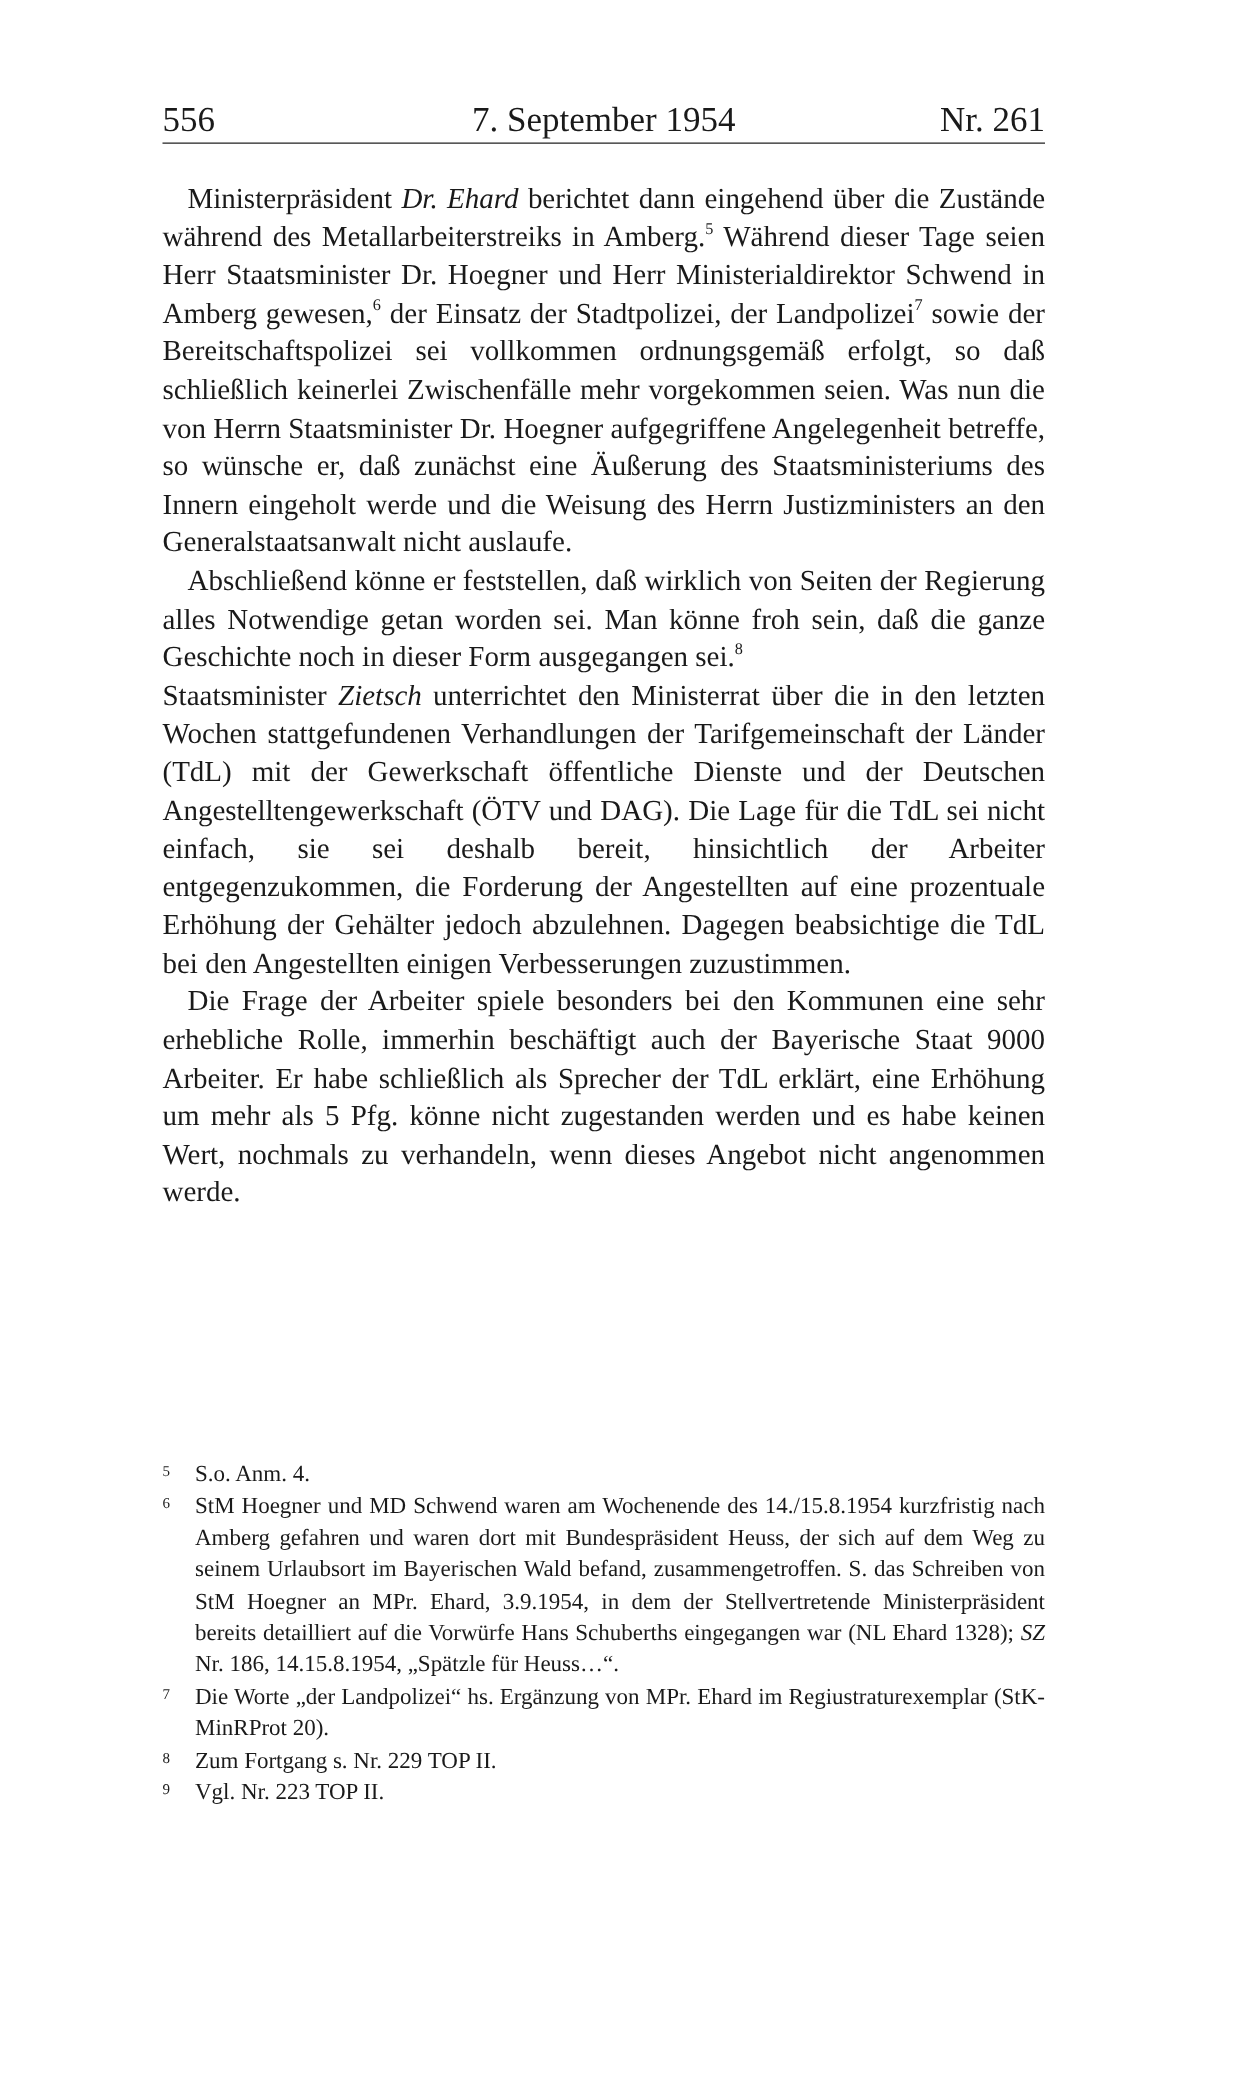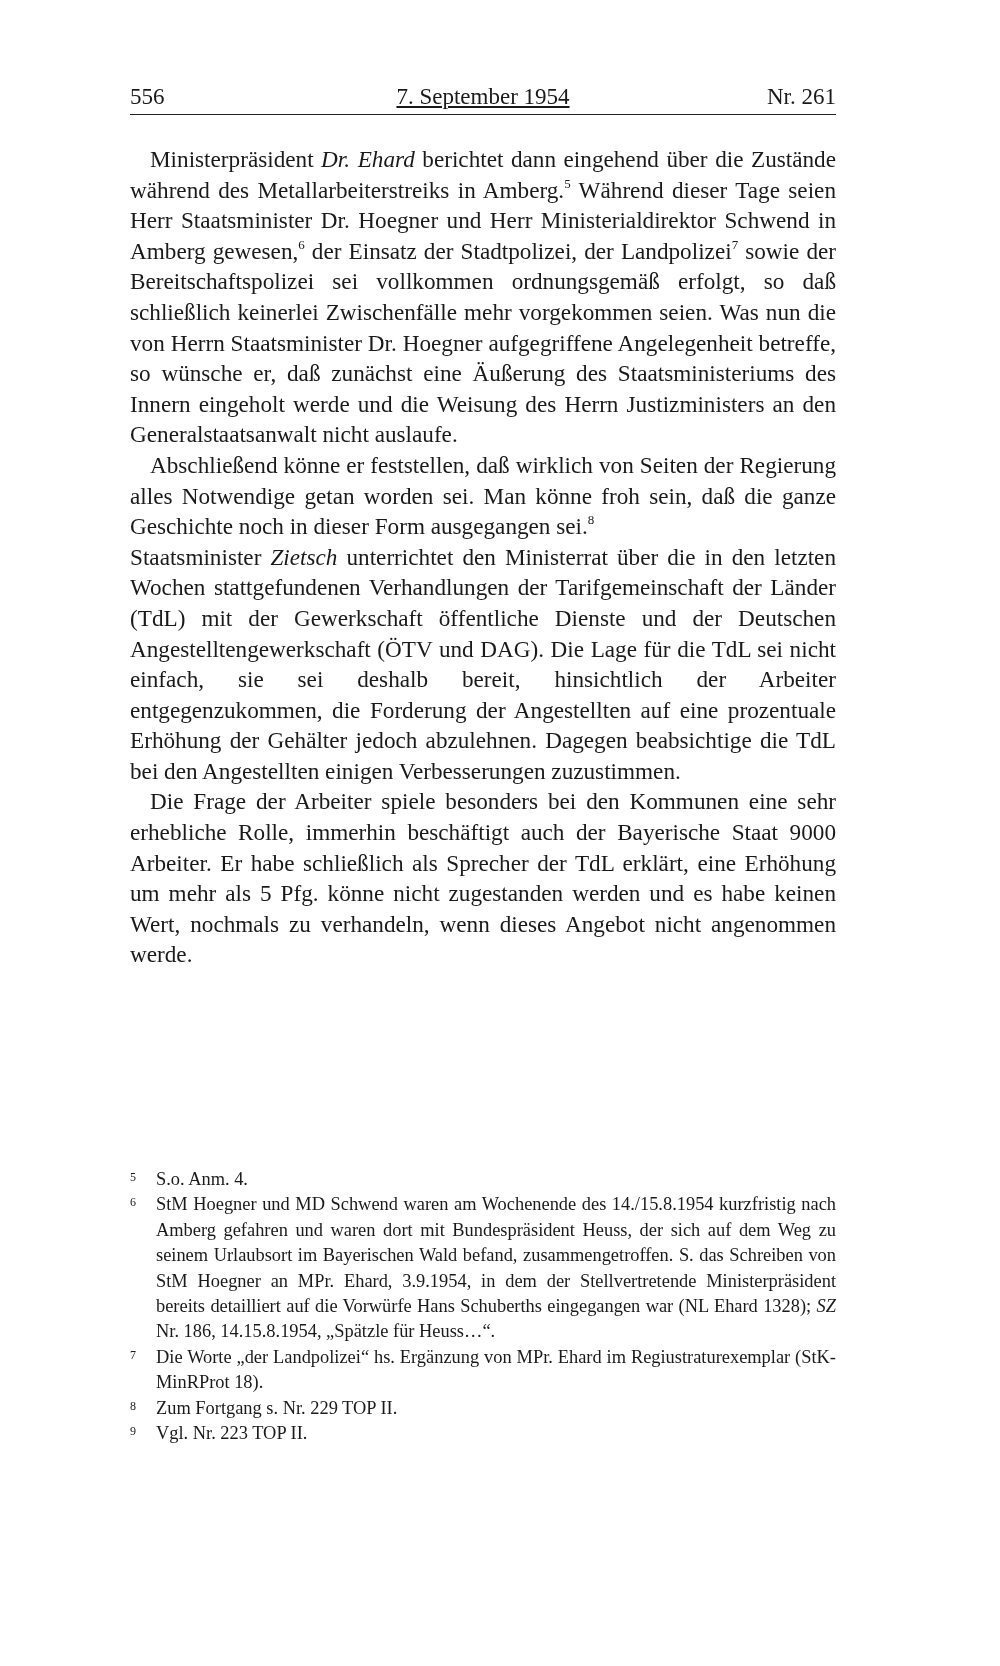--- a/index.html
+++ b/index.html
@@ -1,22 +1,22 @@
 <!DOCTYPE html>
 <html><head>
 <meta charset="utf-8">
 <style>
   html, body { margin: 0; padding: 0; background: #ffffff; }
   body { width: 1000px; height: 1666px; position: relative; overflow: hidden; color: #1a1a1a;
          font-family: "Liberation Serif", "DejaVu Serif", serif; }
   .page { position: absolute; left: 130px; top: 0; width: 706px; }
   .header { position: absolute; top: 82px; left: 0; width: 706px; height: 32px; border-bottom: 1.3px solid #222; }
-  .header span { position: absolute; top: 0; font-size: 23px; line-height: 30px; }
+  .header span { position: absolute; top: 0; font-size: 28px; line-height: 30px; }
   .pg-num { left: 0; }
-  .pg-date { left: 0; right: 0; text-align: center; text-decoration: underline; }
+  .pg-date { left: 0; right: 0; text-align: center; }
   .pg-nr { right: 0; }
   .body { position: absolute; top: 144px; left: 0; width: 706px; font-size: 23.2px; line-height: 30.6px; }
   .body p { margin: 0; text-align: justify; hyphens: manual; }
   .body p.indent { text-indent: 20px; }
   .body p + p { margin-top: 0; }
   .heading { margin-top: 16px !important; font-style: italic; text-align: left !important; }
   sup { font-size: 13px; line-height: 0; position: relative; top: -1px; vertical-align: super; }
   em { font-style: italic; }
   .footnotes { position: absolute; top: 1167px; left: 0; width: 706px; font-size: 18.4px; line-height: 25.4px; }
   .fn { display: flex; margin: 0; }
@@ -50,21 +50,21 @@
     <div class="fn">
       <span class="fn-num">5</span>
       <span class="fn-text">S.o. Anm. 4.</span>
     </div>
     <div class="fn">
       <span class="fn-num">6</span>
       <span class="fn-text"><span>StM Hoegner und MD Schwend waren am Wochenende des 14./15.8.1954 kurzfristig nach Amberg gefahren und waren dort mit Bundespräsident Heuss, der sich auf dem Weg zu seinem Urlaubsort im Bayerischen Wald befand, zusammengetroffen. S. das Schreiben von StM Hoegner an MPr. Ehard, 3.9.1954, in dem der Stellvertretende Ministerpräsident bereits detailliert auf die Vorwürfe Hans Schuberths eingegangen war (NL Ehard 1328); </span><em>SZ</em><span> Nr. 186, 14.15.8.1954, „Spätzle für Heuss…“.</span></span>
     </div>
     <div class="fn">
       <span class="fn-num">7</span>
-      <span class="fn-text">Die Worte „der Landpolizei“ hs. Ergänzung von MPr. Ehard im Regiustraturexemplar (StK-MinRProt 18).</span>
+      <span class="fn-text">Die Worte „der Landpolizei“ hs. Ergänzung von MPr. Ehard im Regiustraturexemplar (StK-MinRProt 20).</span>
     </div>
     <div class="fn">
       <span class="fn-num">8</span>
       <span class="fn-text">Zum Fortgang s. Nr. 229 TOP II.</span>
     </div>
     <div class="fn">
       <span class="fn-num">9</span>
       <span class="fn-text">Vgl. Nr. 223 TOP II.</span>
     </div>
   </div>

